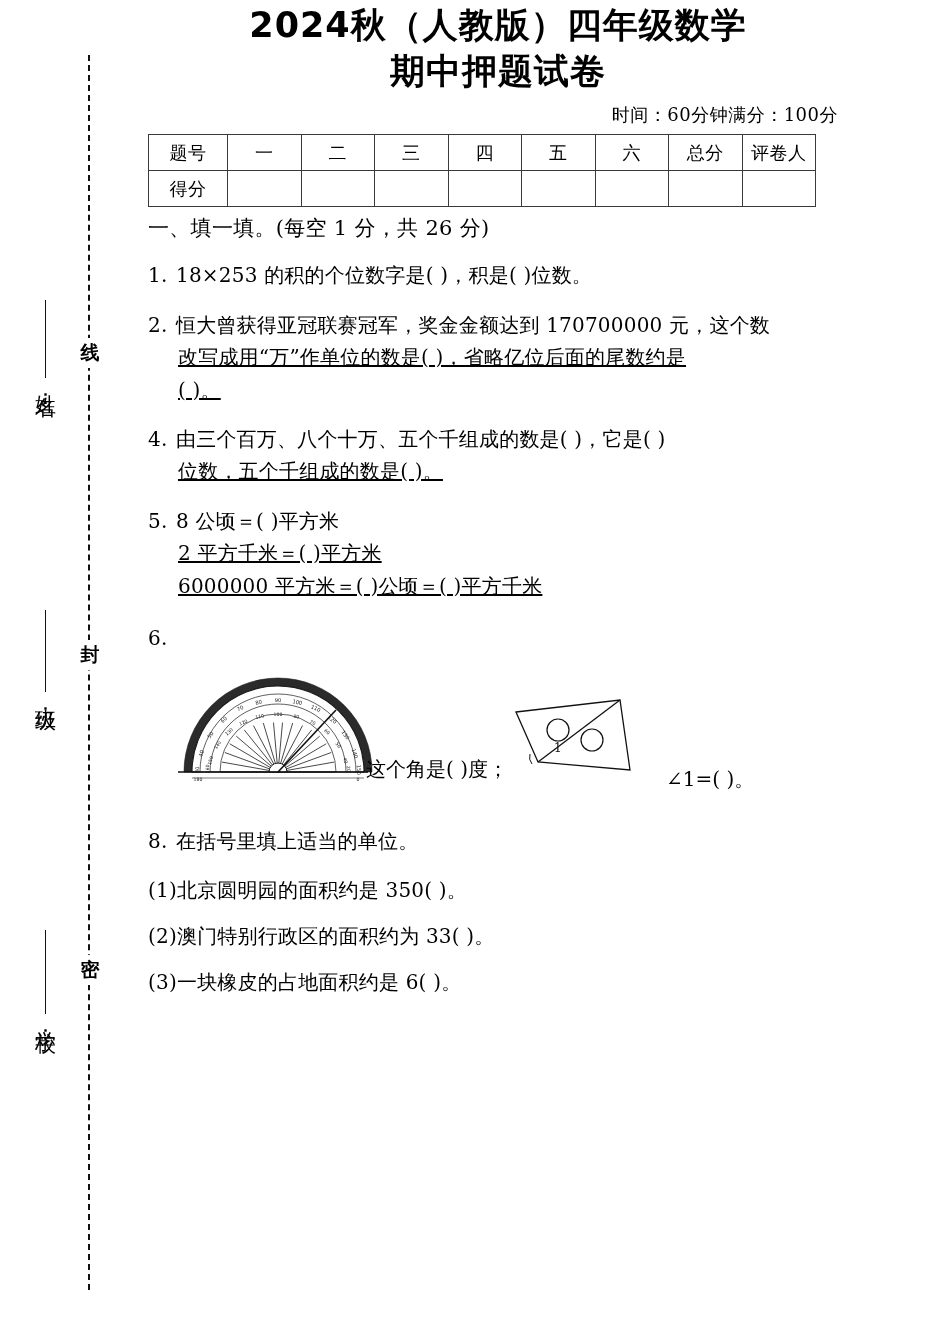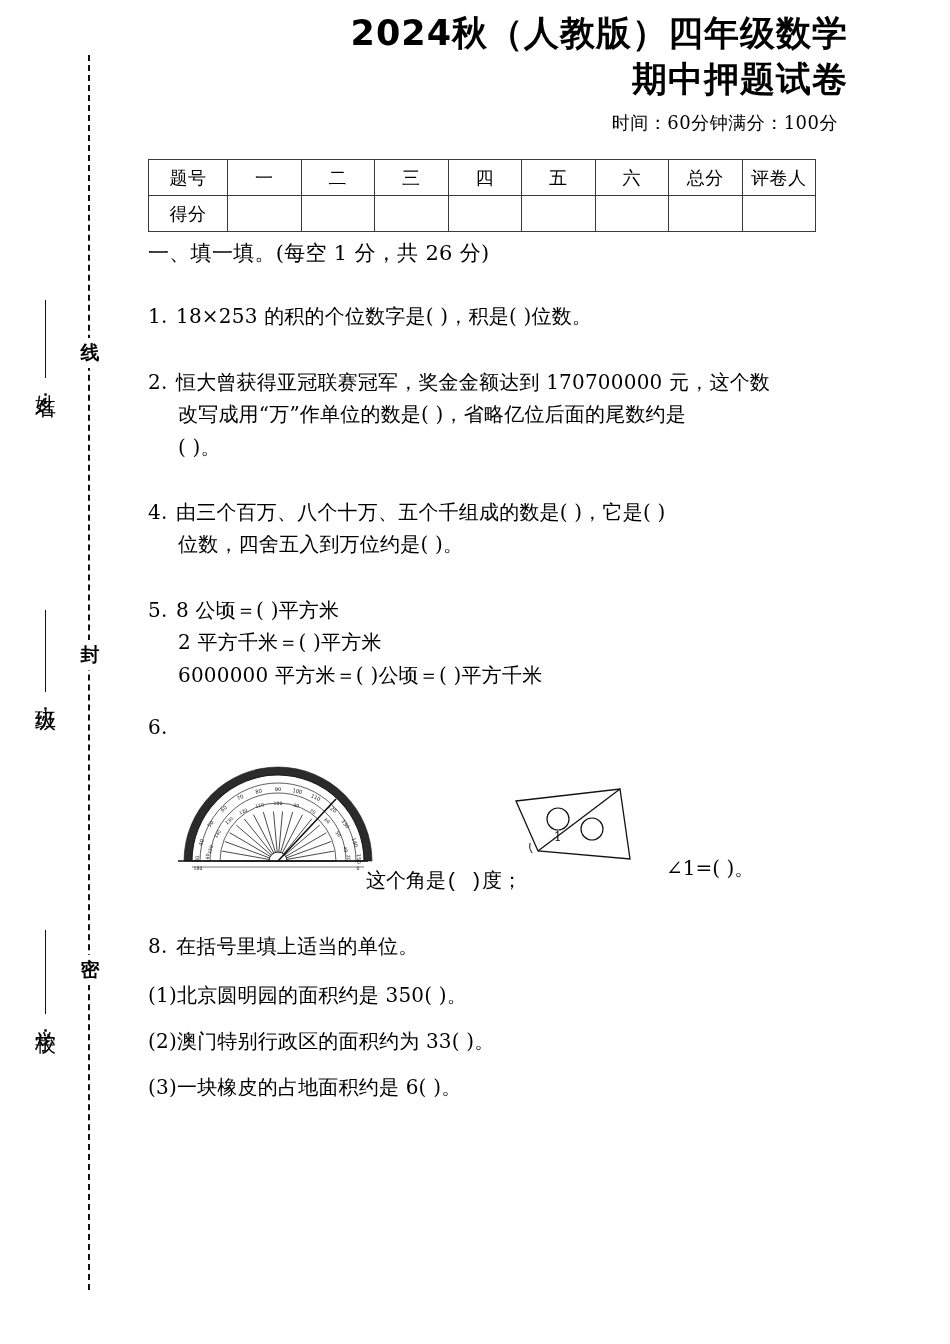--- a/index.html
+++ b/index.html
@@ -74,42 +74,42 @@
 
   
   .content {
     position: absolute;
     left: 148px;
     top: 0;
     width: 700px;
   }
 
   .doc-title {
-    text-align: right;
+    text-align: center;
     font-family: "DejaVu Sans", "Liberation Sans", sans-serif;
     font-weight: bold;
     font-size: 35px;
     line-height: 1.32;
     letter-spacing: 1px;
-    padding-top: 10px;
+    padding-top: 2px;
     white-space: pre-line;
   }
   .exam-meta {
     text-align: right;
     font-size: 18px;
     padding-top: 9px;
     padding-right: 10px;
     letter-spacing: 0.5px;
   }
 
   
   table.score-table {
     border-collapse: collapse;
     width: 668px;
-    margin-top: 24px;
+    margin-top: 7px;
     table-layout: fixed;
     padding-left: 23px;
   }
   table.score-table td {
     border: 1.4px solid #3a3a3a;
     height: 33px;
     text-align: center;
     vertical-align: middle;
     font-size: 18px;
     letter-spacing: 0.5px;
@@ -118,32 +118,33 @@
 
   
   .section-head {
     font-size: 21px;
     margin-top: 7px;
     letter-spacing: 0.3px;
   }
   .q {
     font-size: 20px;
     line-height: 1.62;
-    margin-top: 33px;
+    margin-top: 17px;
     letter-spacing: 0.2px;
   }
   .q-num {
     display: inline-block;
     width: 28px;
   }
   .q-body {
     display: inline;
   }
   .q-line2 {
     padding-left: 30px;
+    text-decoration: underline;
   }
   .sub-q {
     font-size: 20px;
     margin-top: 19px;
     letter-spacing: 0.2px;
   }
   .q6 { margin-top: 20px; }
 
   
   .fig-row {
@@ -152,23 +153,22 @@
     margin-top: 4px;
   }
   .protractor-wrap {
     position: absolute;
     left: 30px;
     top: 10px;
   }
   .angle-text-1 {
     position: absolute;
     left: 218px;
-    top: 120px;
+    top: 98px;
     font-size: 20px;
-    font-family: Liberation Mono, monospace;
   }
   .quad-wrap {
     position: absolute;
     left: 360px;
     top: 30px;
   }
   .angle-text-2 {
     position: absolute;
     left: 518px;
     top: 108px;
@@ -241,21 +241,21 @@
 
     <div class="q">
       <span class="q-num">2.</span><span class="q-body">恒大曾获得亚冠联赛冠军，奖金金额达到 170700000 元，这个数</span>
       <div class="q-line2">改写成用“万”作单位的数是(                   )，省略亿位后面的尾数约是</div>
       <div class="q-line2">(          )。</div>
     </div>
 
 
     <div class="q">
       <span class="q-num">4.</span><span class="q-body">由三个百万、八个十万、五个千组成的数是(                )，它是(        )</span>
-      <div class="q-line2">位数，四舍五入到万位约是(                )。</div>
+      <div class="q-line2">位数，五个千组成的数是(                )。</div>
     </div>
 
     <div class="q">
       <span class="q-num">5.</span><span class="q-body">8 公顷＝(                   )平方米</span>
       <div class="q-line2">2 平方千米＝(                     )平方米</div>
       <div class="q-line2">6000000 平方米＝(            )公顷＝(       )平方千米</div>
     </div>
 
     <div class="q q6">
       <span class="q-num">6.</span>

